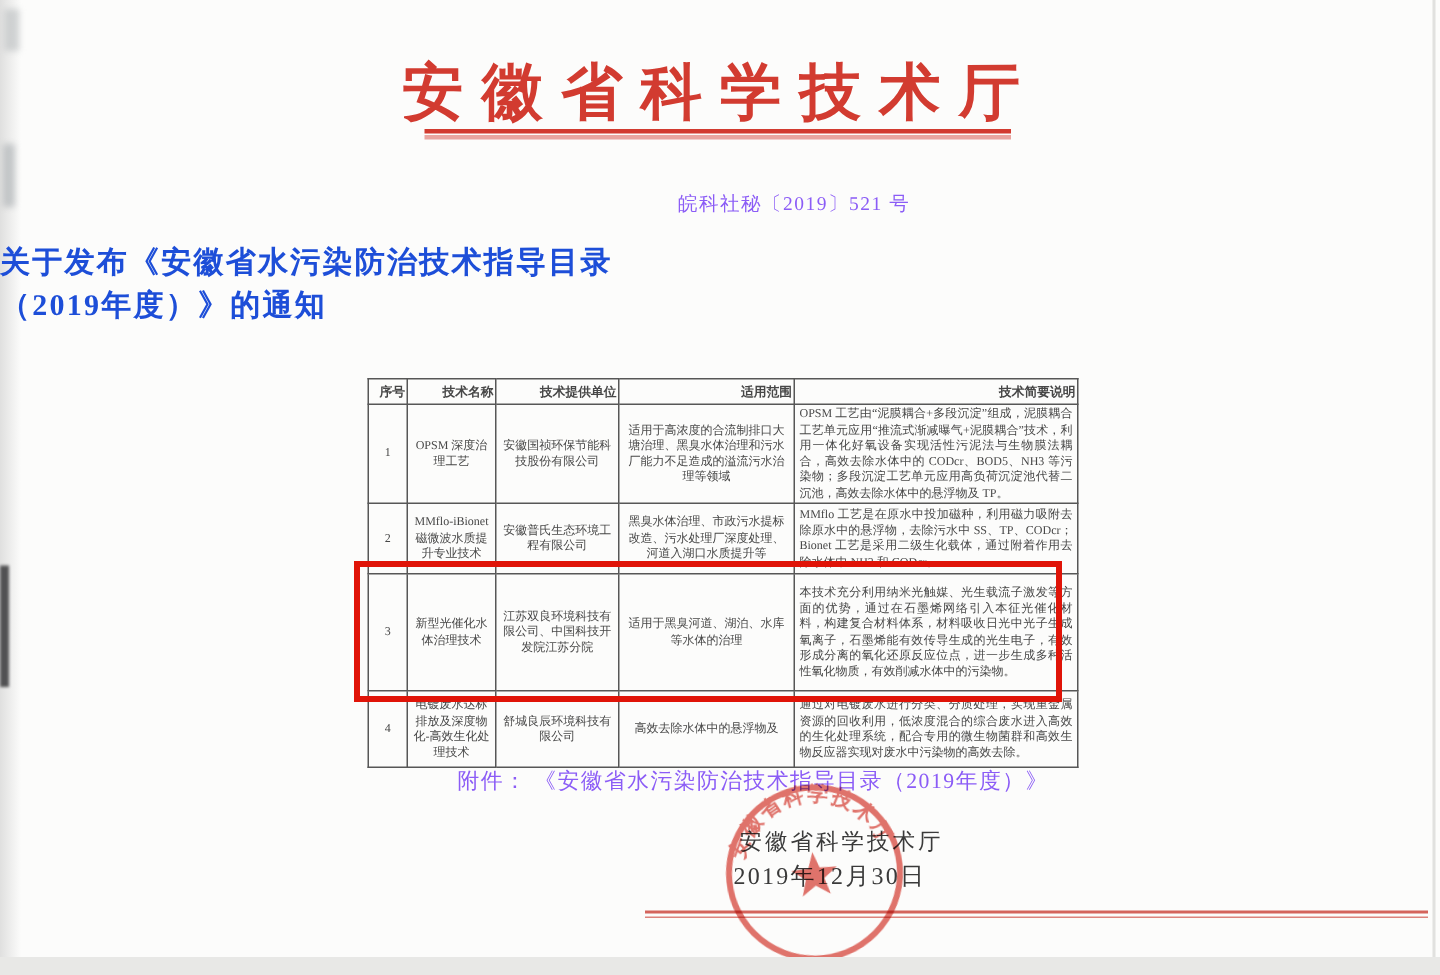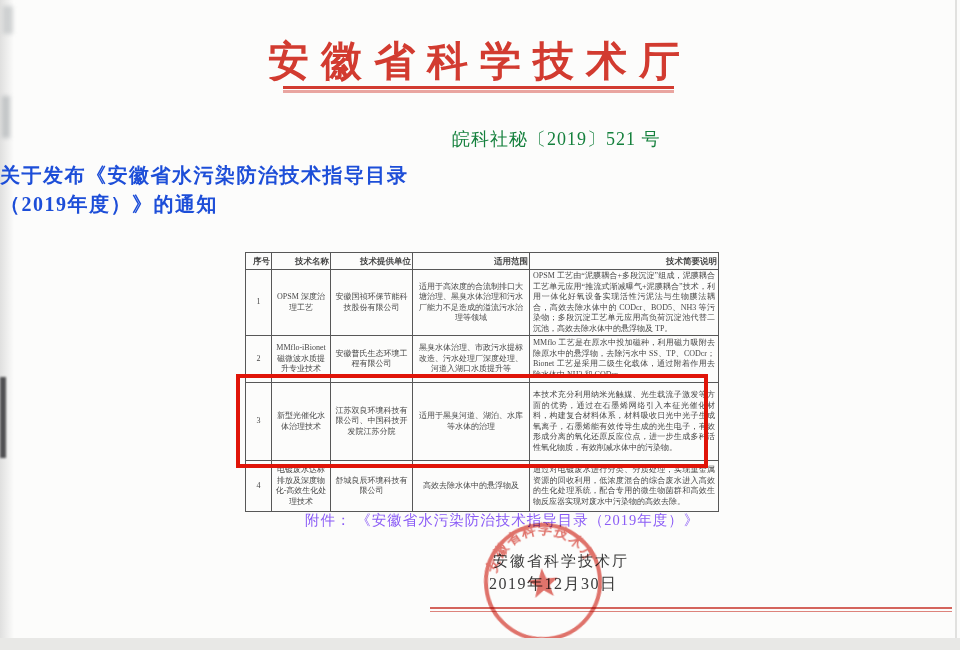--- a/index.html
+++ b/index.html
@@ -23,21 +23,21 @@
   .agency-title{
     position:absolute;left:0;top:34px;width:100%;text-align:center;
     color:#d23b30;font-weight:bold;font-size:41px;letter-spacing:12px;
     filter:blur(.2px);
   }
   .agency-rule{
     position:absolute;left:283px;top:86px;width:391px;height:3px;
     background:#d23b30;box-shadow:0 4px 0 rgba(210,59,48,.45);
   }
   .doc-number{
-    position:absolute;left:452px;top:127px;font-size:18px;color:#15803d;
+    position:absolute;left:452px;top:127px;font-size:13px;color:#8b5cf6;
     letter-spacing:1px;filter:blur(.2px);
   }
   .notice-title{
     position:absolute;left:0;top:161px;width:100%;text-align:left;
     font-size:20px;font-weight:bold;color:#1d4ed8;line-height:29px;
     letter-spacing:1.5px;filter:blur(.2px);
   }
   
   table.tech{
     position:absolute;left:245px;top:252px;width:473px;

